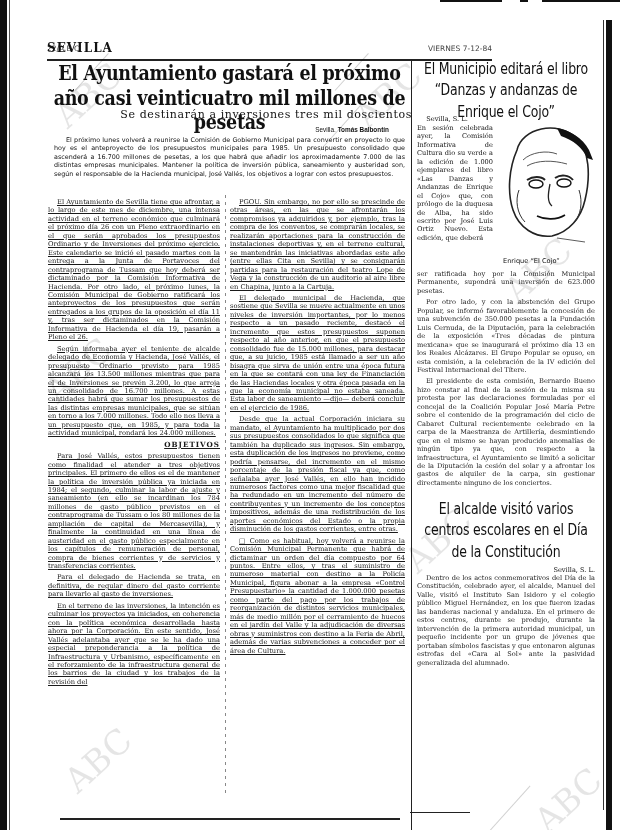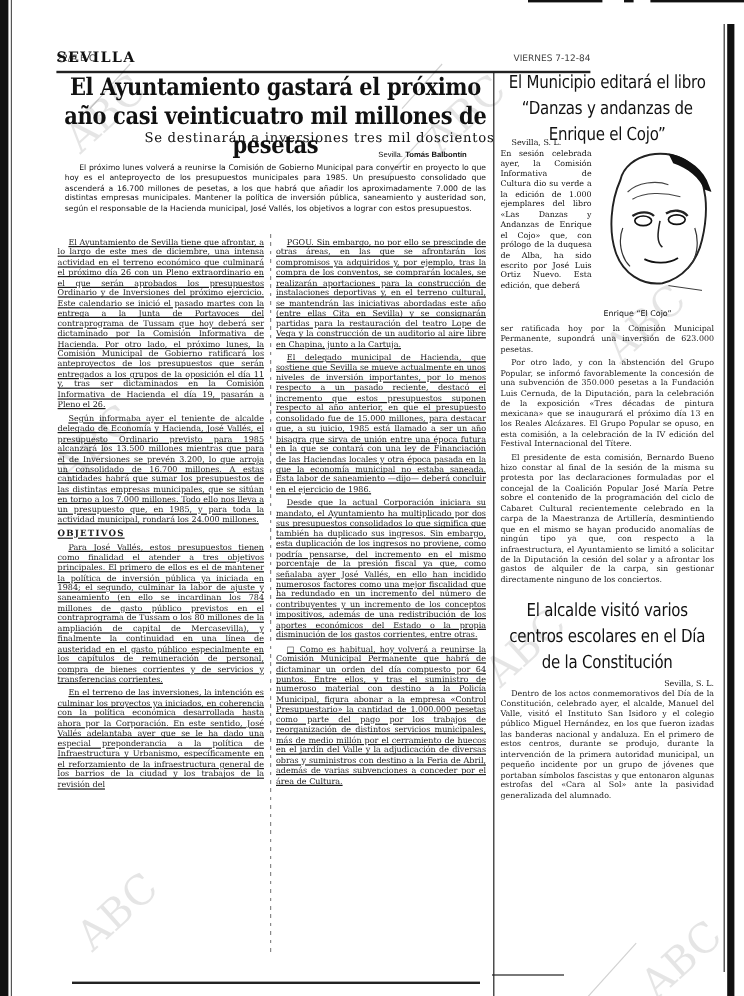--- a/index.html
+++ b/index.html
@@ -19,21 +19,21 @@
   .headline{position:absolute;left:47px;top:62px;width:365px;text-align:center;font-family:"DejaVu Serif",serif;font-weight:bold;font-size:17.5px;line-height:21px;letter-spacing:-0.3px;transform:scaleY(1.15);transform-origin:top center;}
   .subhead{position:absolute;left:47px;top:108px;width:365px;text-align:right;font-size:11px;letter-spacing:0.6px;}
   .byline{position:absolute;left:32px;top:126px;width:357px;text-align:right;font-family:Liberation Sans, sans-serif;font-size:6.4px;}
   .byline b{font-weight:bold;}
   .lead{position:absolute;left:54px;top:136px;width:351px;font-family:"DejaVu Sans",sans-serif;font-size:6.4px;line-height:8.4px;text-align:justify;text-indent:12px;}
 
   .col{position:absolute;font-family:"DejaVu Serif",serif;font-size:6.7px;line-height:8.45px;text-align:justify;color:#1a1a1a;}
   .col p{margin:0 0 3px 0;text-indent:9px;text-decoration:underline;}
   .col1{left:48px;top:198px;width:172px;}
   .col2{left:230px;top:198px;width:175px;}
-  .subtitle{text-align:left;font-weight:bold;letter-spacing:1px;font-size:7.2px;margin:6px 0 3px 0;text-indent:0 !important;}
+  .subtitle{text-align:right;font-weight:bold;letter-spacing:1px;font-size:7.2px;margin:6px 0 3px 0;text-indent:0 !important;}
   .colrule{position:absolute;top:195px;width:1px;height:600px;background:repeating-linear-gradient(#888 0 3px,transparent 3px 7px);}
 
   .side{position:absolute;left:417px;width:178px;font-family:"DejaVu Serif",serif;}
   .side-head{text-align:center;font-family:"DejaVu Sans",sans-serif;font-size:12.5px;line-height:18px;letter-spacing:-0.2px;transform:scaleY(1.2);transform-origin:top center;}
   .side-text{font-size:6.6px;line-height:8.45px;text-align:justify;color:#1a1a1a;}
   .side-text p{margin:0 0 3px 0;text-indent:9px;}
   .side-by{text-align:right;font-size:6.6px;}
   .side1{top:58px;}
   .wrap-left{position:absolute;left:417px;top:124px;width:76px;font-size:6.6px;line-height:8.45px;text-align:justify;}
   .portrait{position:absolute;left:497px;top:120px;width:96px;height:120px;}
@@ -68,20 +68,21 @@
   <span>Sevilla.</span>
   <b>Tomás Balbontín</b>
 </div>
 <div class="lead">El próximo lunes volverá a reunirse la Comisión de Gobierno Municipal para convertir en proyecto lo que hoy es el anteproyecto de los presupuestos municipales para 1985. Un presupuesto consolidado que ascenderá a 16.700 millones de pesetas, a los que habrá que añadir los aproximadamente 7.000 de las distintas empresas municipales. Mantener la política de inversión pública, saneamiento y austeridad son, según el responsable de la Hacienda municipal, José Vallés, los objetivos a lograr con estos presupuestos.</div>
 
 <div class="col col1">
   <p>El Ayuntamiento de Sevilla tiene que afrontar, a lo largo de este mes de diciembre, una intensa actividad en el terreno económico que culminará el próximo día 26 con un Pleno extraordinario en el que serán aprobados los presupuestos Ordinario y de Inversiones del próximo ejercicio. Este calendario se inició el pasado martes con la entrega a la Junta de Portavoces del contraprograma de Tussam que hoy deberá ser dictaminado por la Comisión Informativa de Hacienda. Por otro lado, el próximo lunes, la Comisión Municipal de Gobierno ratificará los anteproyectos de los presupuestos que serán entregados a los grupos de la oposición el día 11 y, tras ser dictaminados en la Comisión Informativa de Hacienda el día 19, pasarán a Pleno el 26.</p>
   <p>Según informaba ayer el teniente de alcalde delegado de Economía y Hacienda, José Vallés, el presupuesto Ordinario previsto para 1985 alcanzará los 13.500 millones mientras que para el de Inversiones se prevén 3.200, lo que arroja un consolidado de 16.700 millones. A estas cantidades habrá que sumar los presupuestos de las distintas empresas municipales, que se sitúan en torno a los 7.000 millones. Todo ello nos lleva a un presupuesto que, en 1985, y para toda la actividad municipal, rondará los 24.000 millones.</p>
   <p class="subtitle">OBJETIVOS</p>
   <p>Para José Vallés, estos presupuestos tienen como finalidad el atender a tres objetivos principales. El primero de ellos es el de mantener la política de inversión pública ya iniciada en 1984; el segundo, culminar la labor de ajuste y saneamiento (en ello se incardinan los 784 millones de gasto público previstos en el contraprograma de Tussam o los 80 millones de la ampliación de capital de Mercasevilla), y finalmente la continuidad en una línea de austeridad en el gasto público especialmente en los capítulos de remuneración de personal, compra de bienes corrientes y de servicios y transferencias corrientes.</p>
+  <p>Para el delegado de Hacienda se trata, en definitiva, de regular dinero del gasto corriente para llevarlo al gasto de inversiones.</p>
   <p>En el terreno de las inversiones, la intención es culminar los proyectos ya iniciados, en coherencia con la política económica desarrollada hasta ahora por la Corporación. En este sentido, José Vallés adelantaba ayer que se le ha dado una especial preponderancia a la política de Infraestructura y Urbanismo, específicamente en el reforzamiento de la infraestructura general de los barrios de la ciudad y los trabajos de la revisión del</p>
 </div>
 <div class="colrule" style="left:225px;"></div>
 <div class="col col2">
   <p>PGOU. Sin embargo, no por ello se prescinde de otras áreas, en las que se afrontarán los compromisos ya adquiridos y, por ejemplo, tras la compra de los conventos, se comprarán locales, se realizarán aportaciones para la construcción de instalaciones deportivas y, en el terreno cultural, se mantendrán las iniciativas abordadas este año (entre ellas Cita en Sevilla) y se consignarán partidas para la restauración del teatro Lope de Vega y la construcción de un auditorio al aire libre en Chapina, junto a la Cartuja.</p>
   <p>El delegado municipal de Hacienda, que sostiene que Sevilla se mueve actualmente en unos niveles de inversión importantes, por lo menos respecto a un pasado reciente, destacó el incremento que estos presupuestos suponen respecto al año anterior, en que el presupuesto consolidado fue de 15.000 millones, para destacar que, a su juicio, 1985 está llamado a ser un año bisagra que sirva de unión entre una época futura en la que se contará con una ley de Financiación de las Haciendas locales y otra época pasada en la que la economía municipal no estaba saneada. Esta labor de saneamiento —dijo— deberá concluir en el ejercicio de 1986.</p>
   <p>Desde que la actual Corporación iniciara su mandato, el Ayuntamiento ha multiplicado por dos sus presupuestos consolidados lo que significa que también ha duplicado sus ingresos. Sin embargo, esta duplicación de los ingresos no proviene, como podría pensarse, del incremento en el mismo porcentaje de la presión fiscal ya que, como señalaba ayer José Vallés, en ello han incidido numerosos factores como una mejor fiscalidad que ha redundado en un incremento del número de contribuyentes y un incremento de los conceptos impositivos, además de una redistribución de los aportes económicos del Estado o la propia disminución de los gastos corrientes, entre otras.</p>
   <p>□ Como es habitual, hoy volverá a reunirse la Comisión Municipal Permanente que habrá de dictaminar un orden del día compuesto por 64 puntos. Entre ellos, y tras el suministro de numeroso material con destino a la Policía Municipal, figura abonar a la empresa «Control Presupuestario» la cantidad de 1.000.000 pesetas como parte del pago por los trabajos de reorganización de distintos servicios municipales, más de medio millón por el cerramiento de huecos en el jardín del Valle y la adjudicación de diversas obras y suministros con destino a la Feria de Abril, además de varias subvenciones a conceder por el área de Cultura.</p>
 </div>
 <div class="colrule" style="left:411px;top:60px;height:770px;background:#222;"></div>

